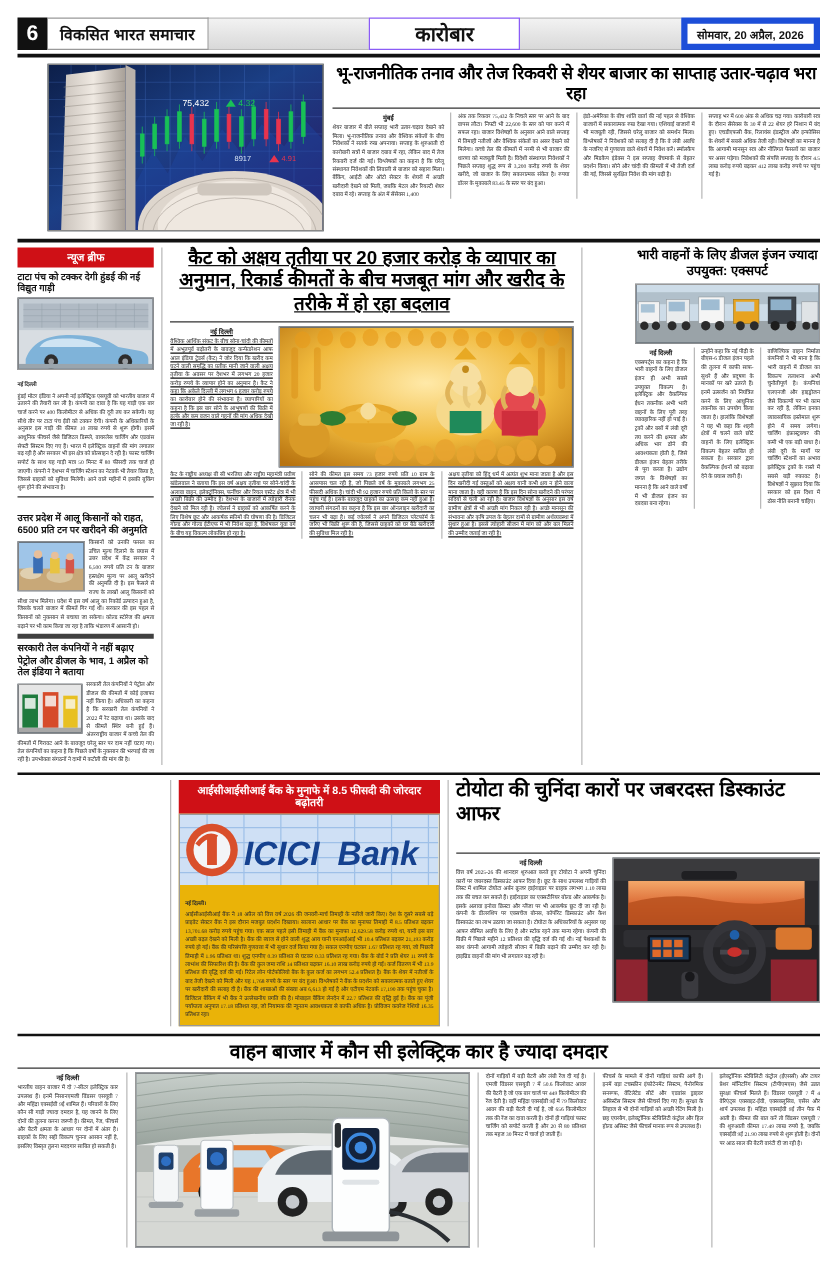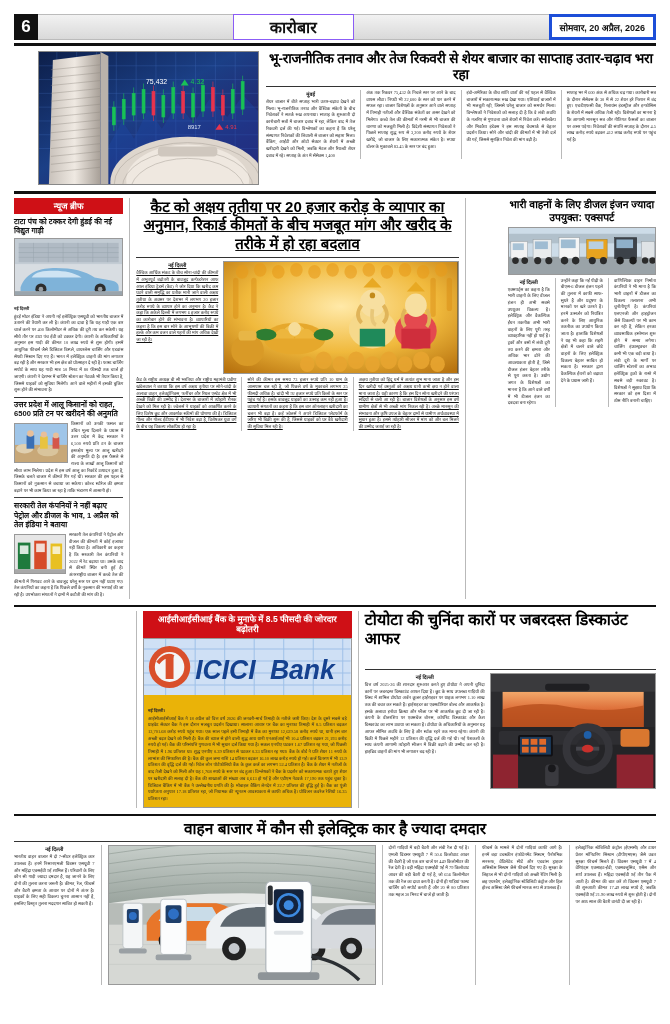--- a/index.html
+++ b/index.html
@@ -26,21 +26,21 @@
     padding:0 10px; display:flex; align-items:center;
     font-size:12.5px; font-weight:bold; letter-spacing:.2px;
     font-family:"Liberation Sans", sans-serif;
   }
   .mast-fill { flex:1; background:linear-gradient(#f2f2f2,#d9d9d9); border-top:1px solid #bbb; border-bottom:1px solid #bbb;}
   .section-name {
     border:1px solid #8b5cf6; padding:0 36px; display:flex; align-items:center;
     font-size:16px; font-weight:bold; font-family:"Liberation Sans", sans-serif;
   }
   .mast-date {
-    border:3px solid #1d4ed8; padding:0 8px; display:flex; align-items:center;
+    border:5px solid #1d4ed8; padding:0 8px; display:flex; align-items:center;
     font-size:9px; font-weight:bold; font-family:"Liberation Sans", sans-serif;
   }
   .rule-thick { height:3px; background:#111; margin-bottom:5px; }
   .rule-thin  { height:1px; background:#333; }
 
   
   .hl { font-family:"Liberation Sans", sans-serif; font-weight:bold; color:#000; line-height:1.18; }
   .dateline { font-size:5.2px; text-align:center; font-weight:bold; font-family:"Liberation Sans",sans-serif; margin-bottom:1px;}
   .body-text {
     font-size:4.4px; line-height:1.52; text-align:justify; color:#2a2a2a;
@@ -103,20 +103,21 @@
   .bottom-block .col { flex:1; }
   .ev-photo { width:268px; height:140px; border:1px solid #999; }
 </style>
 </head>
 <body>
 
 <div class="page">
 
   <div class="masthead">
     <div class="page-num">6</div>
+    <div class="paper-name">विकसित भारत समाचार</div>
     <div class="mast-fill"></div>
     <div class="section-name">कारोबार</div>
     <div class="mast-fill"></div>
     <div class="mast-date">सोमवार, 20 अप्रैल, 2026</div>
   </div>
   <div class="rule-thick"></div>
 
   <div class="top-block">
 
     <div class="bse-photo photo">
@@ -248,21 +249,21 @@
           <circle cx="28" cy="52" r="6" fill="#2d2d2d"></circle>
             <circle cx="28" cy="52" r="2.5" fill="#9aa0a6"></circle>
           <circle cx="92" cy="52" r="6" fill="#2d2d2d"></circle>
             <circle cx="92" cy="52" r="2.5" fill="#9aa0a6"></circle>
           <rect x="0" y="54" width="116" height="4" fill="#9aa5ad"></rect>
         </svg>
       </div>
       <div class="body-text" style="font-weight:bold;display:inline;">नई दिल्ली</div>
       <div class="body-text">हुंडई मोटर इंडिया ने अपनी नई इलेक्ट्रिक एसयूवी को भारतीय बाजार में उतारने की तैयारी कर ली है। कंपनी का दावा है कि यह गाड़ी एक बार चार्ज करने पर 400 किलोमीटर से अधिक की दूरी तय कर सकेगी। यह सीधे तौर पर टाटा पंच ईवी को टक्कर देगी। कंपनी के अधिकारियों के अनुसार इस गाड़ी की कीमत 10 लाख रुपये से शुरू होगी। इसमें आधुनिक फीचर्स जैसे डिजिटल डिस्प्ले, वायरलेस चार्जिंग और एडवांस सेफ्टी सिस्टम दिए गए हैं। भारत में इलेक्ट्रिक वाहनों की मांग लगातार बढ़ रही है और सरकार भी इस क्षेत्र को प्रोत्साहन दे रही है। फास्ट चार्जिंग सपोर्ट के साथ यह गाड़ी मात्र 50 मिनट में 80 फीसदी तक चार्ज हो जाएगी। कंपनी ने देशभर में चार्जिंग स्टेशन का नेटवर्क भी तैयार किया है, जिससे ग्राहकों को सुविधा मिलेगी। आने वाले महीनों में इसकी बुकिंग शुरू होने की संभावना है।</div>
 
-      <div class="sub-hl" style="border-top:1px solid #333;padding-top:2px;">उत्तर प्रदेश में आलू किसानों को राहत, 6500 प्रति टन पर खरीदने की अनुमति</div>
+      <div class="sub-hl" style="border-top:1px solid #333;padding-top:12px;">उत्तर प्रदेश में आलू किसानों को राहत, 6500 प्रति टन पर खरीदने की अनुमति</div>
       <div>
         <div class="potato-photo photo">
           <svg width="100%" height="100%" viewBox="0 0 54 40" preserveAspectRatio="none">
             <rect width="54" height="40" fill="#9fc5e8"></rect>
             <rect y="22" width="54" height="18" fill="#c8a878"></rect>
             <ellipse cx="10" cy="26" rx="9" ry="5" fill="#e0d0b0"></ellipse>
             <ellipse cx="34" cy="28" rx="11" ry="6" fill="#d9c49c"></ellipse>
             <g>
                 <rect x="12" y="12" width="8" height="14" fill="#3a6fb5"></rect>
                 <circle cx="16" cy="10" r="3.4" fill="#e8bf9a"></circle>
@@ -273,21 +274,21 @@
               </g>
             <g>
                 <rect x="39" y="14" width="7" height="12" fill="#d4564a"></rect>
                 <circle cx="42.5" cy="12" r="3" fill="#e8bf9a"></circle>
               </g>
           </svg>
         </div>
         <div class="body-text">किसानों को उनकी फसल का उचित मूल्य दिलाने के प्रयास में उत्तर प्रदेश में केंद्र सरकार ने 6,500 रुपये प्रति टन के बाजार हस्तक्षेप मूल्य पर आलू खरीदने की अनुमति दी है। इस फैसले से राज्य के लाखों आलू किसानों को सीधा लाभ मिलेगा। प्रदेश में इस वर्ष आलू का रिकॉर्ड उत्पादन हुआ है, जिसके चलते बाजार में कीमतें गिर गई थीं। सरकार की इस पहल से किसानों को नुकसान से बचाया जा सकेगा। कोल्ड स्टोरेज की क्षमता बढ़ाने पर भी काम किया जा रहा है ताकि भंडारण में आसानी हो।</div>
       </div>
 
-      <div class="sub-hl" style="border-top:1px solid #404040;padding-top:3px;">सरकारी तेल कंपनियों ने नहीं बढ़ाए पेट्रोल और डीजल के भाव, 1 अप्रैल को तेल इंडिया ने बताया</div>
+      <div class="sub-hl" style="border-top:4px solid #404040;padding-top:3px;">सरकारी तेल कंपनियों ने नहीं बढ़ाए पेट्रोल और डीजल के भाव, 1 अप्रैल को तेल इंडिया ने बताया</div>
       <div>
         <div class="pump-photo photo">
           <svg width="100%" height="100%" viewBox="0 0 52 40" preserveAspectRatio="none">
             <rect width="52" height="40" fill="#e6e6e6"></rect>
             <rect x="3" y="8" width="13" height="28" fill="#1f7a3d"></rect>
             <rect x="5" y="11" width="9" height="9" fill="#d9e8dd"></rect>
             <rect x="20" y="6" width="13" height="30" fill="#d64b2a"></rect>
             <rect x="22" y="9" width="9" height="9" fill="#f3dcd4"></rect>
             <rect x="37" y="9" width="12" height="27" fill="#e8c022"></rect>
             <rect x="39" y="12" width="8" height="8" fill="#f7eec6"></rect>

